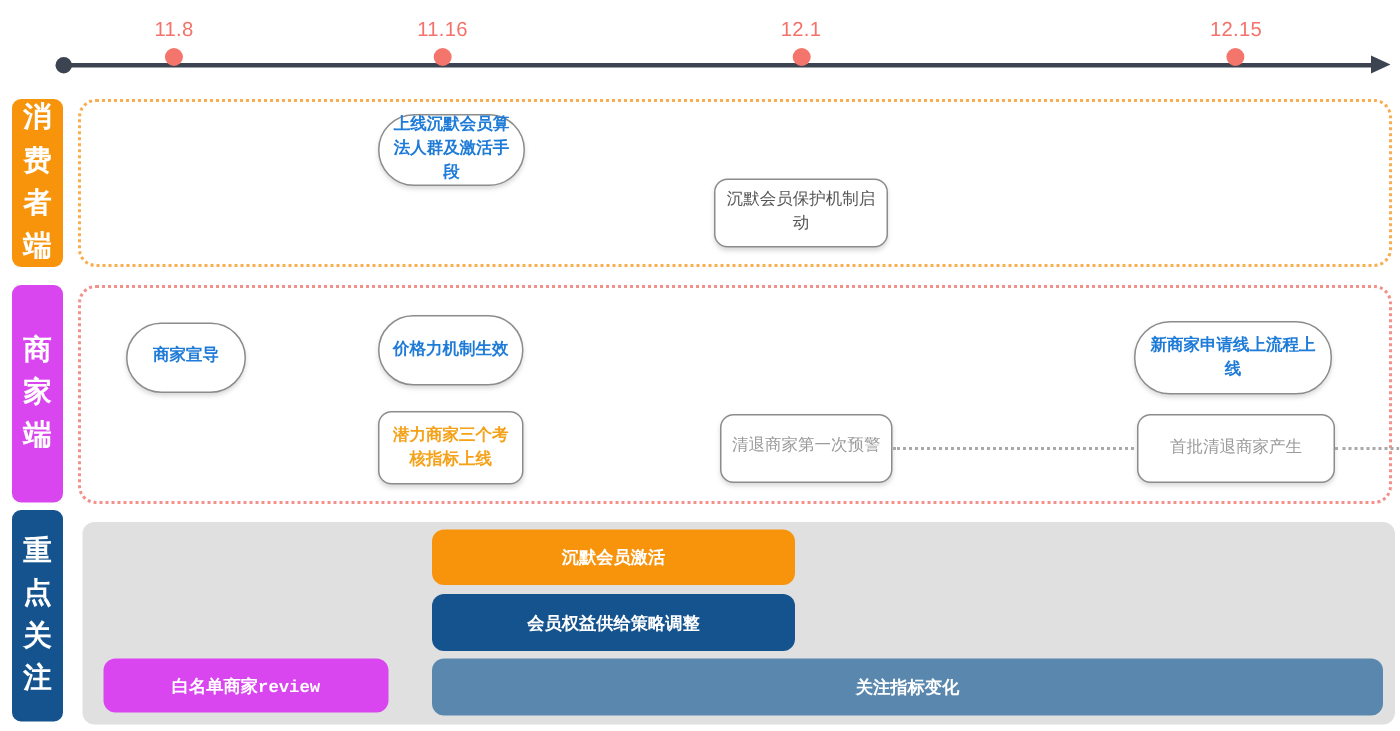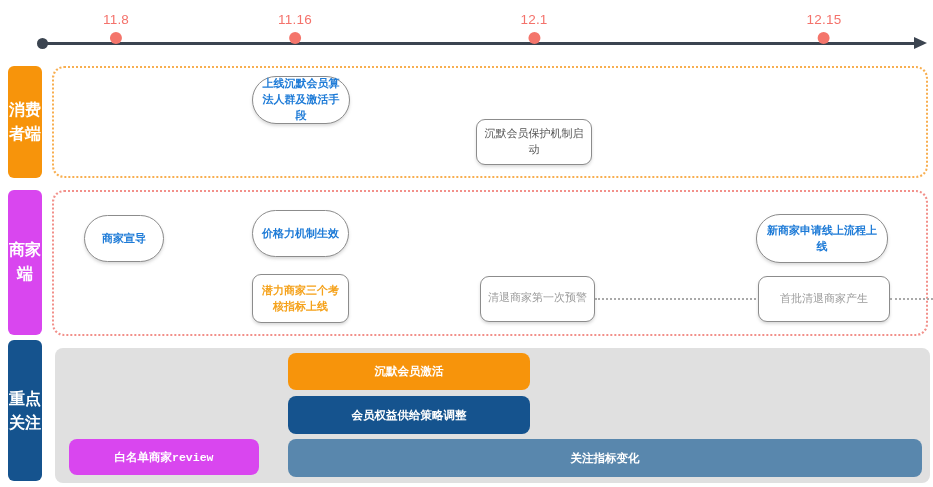--- a/index.html
+++ b/index.html
@@ -10,21 +10,21 @@
   
   .tl-line{position:absolute;left:42px;top:42px;width:876px;height:3px;background:#3B4450;border-radius:2px;}
   .tl-arrow{position:absolute;left:914px;top:37px;width:0;height:0;
     border-top:6px solid transparent;border-bottom:6px solid transparent;border-left:13px solid #3B4450;}
   .tl-start{position:absolute;left:37px;top:38px;width:11px;height:11px;border-radius:50%;background:#3B4450;}
   .milestone{position:absolute;top:12px;transform:translateX(-50%);text-align:center;}
   .m-label{font-size:13.5px;color:#F4726B;letter-spacing:.2px;}
   .m-dot{width:12px;height:12px;border-radius:50%;background:#F4756B;margin:5px auto 0;}
   
   .lane-label{position:absolute;left:8px;width:34px;border-radius:6px;color:#ffffff;font-weight:bold;
-    font-size:16px;line-height:1.5;display:flex;align-items:center;justify-content:center;
+    font-size:19px;line-height:1.5;display:flex;align-items:center;justify-content:center;
     text-align:center;white-space:pre-line;}
   .bg-orange{background:#F7940B;}
   .bg-red{background:#d946ef;font-family:Liberation Mono, monospace;}
   .bg-navy{background:#15538E;}
   .bg-steel{background:#5987AD;}
   
   .lane-box{position:absolute;left:52px;width:876px;border-radius:12px;background:#ffffff;box-sizing:border-box;}
   .dotted-orange{border:2px dotted #F8AE4F;}
   .dotted-red{border:2px dotted #F2908A;}
   .focus-panel{position:absolute;left:55px;top:348px;width:875px;height:135px;border-radius:8px;background:#E0E0E0;}
@@ -71,21 +71,21 @@
   <div class="lane-label bg-orange" style="top:66px;height:112px;">消费
 者端</div>
   <div class="lane-box dotted-orange" style="top:66px;height:112px;">
     <div class="card t-blue" style="left:198px;top:8px;width:98px;height:48px;">上线沉默会员算法人群及激活手段</div>
     <div class="card t-dark" style="left:422px;top:51px;width:116px;height:46px;">沉默会员保护机制启动</div>
   </div>
 
   <div class="lane-label bg-red" style="top:190px;height:145px;">商家
 端</div>
   <div class="lane-box dotted-red" style="top:190px;height:146px;">
-    <div class="card t-blue" style="left:30px;top:23px;width:80px;height:47px;">商家宣导</div>
+    <div class="card t-blue" style="left:30px;top:23px;width:80px;height:47px;font-family:Liberation Mono, monospace;">商家宣导</div>
     <div class="card t-blue" style="left:198px;top:18px;width:97px;height:47px;">价格力机制生效</div>
     <div class="card t-orange" style="left:198px;top:82px;width:97px;height:49px;">潜力商家三个考核指标上线</div>
     <div class="card t-light" style="left:426px;top:84px;width:115px;height:46px;font-family:Liberation Mono, monospace;">清退商家第一次预警</div>
     <div class="card t-light" style="left:704px;top:84px;width:132px;height:46px;">首批清退商家产生</div>
     <div class="card t-blue" style="left:702px;top:22px;width:132px;height:49px;">新商家申请线上流程上线</div>
     <div class="connector" style="left:541px;top:106px;width:161px;"></div>
     <div class="connector" style="left:836px;top:106px;width:47px;"></div>
   </div>
 
   <div class="lane-label bg-navy" style="top:340px;height:141px;">重点

